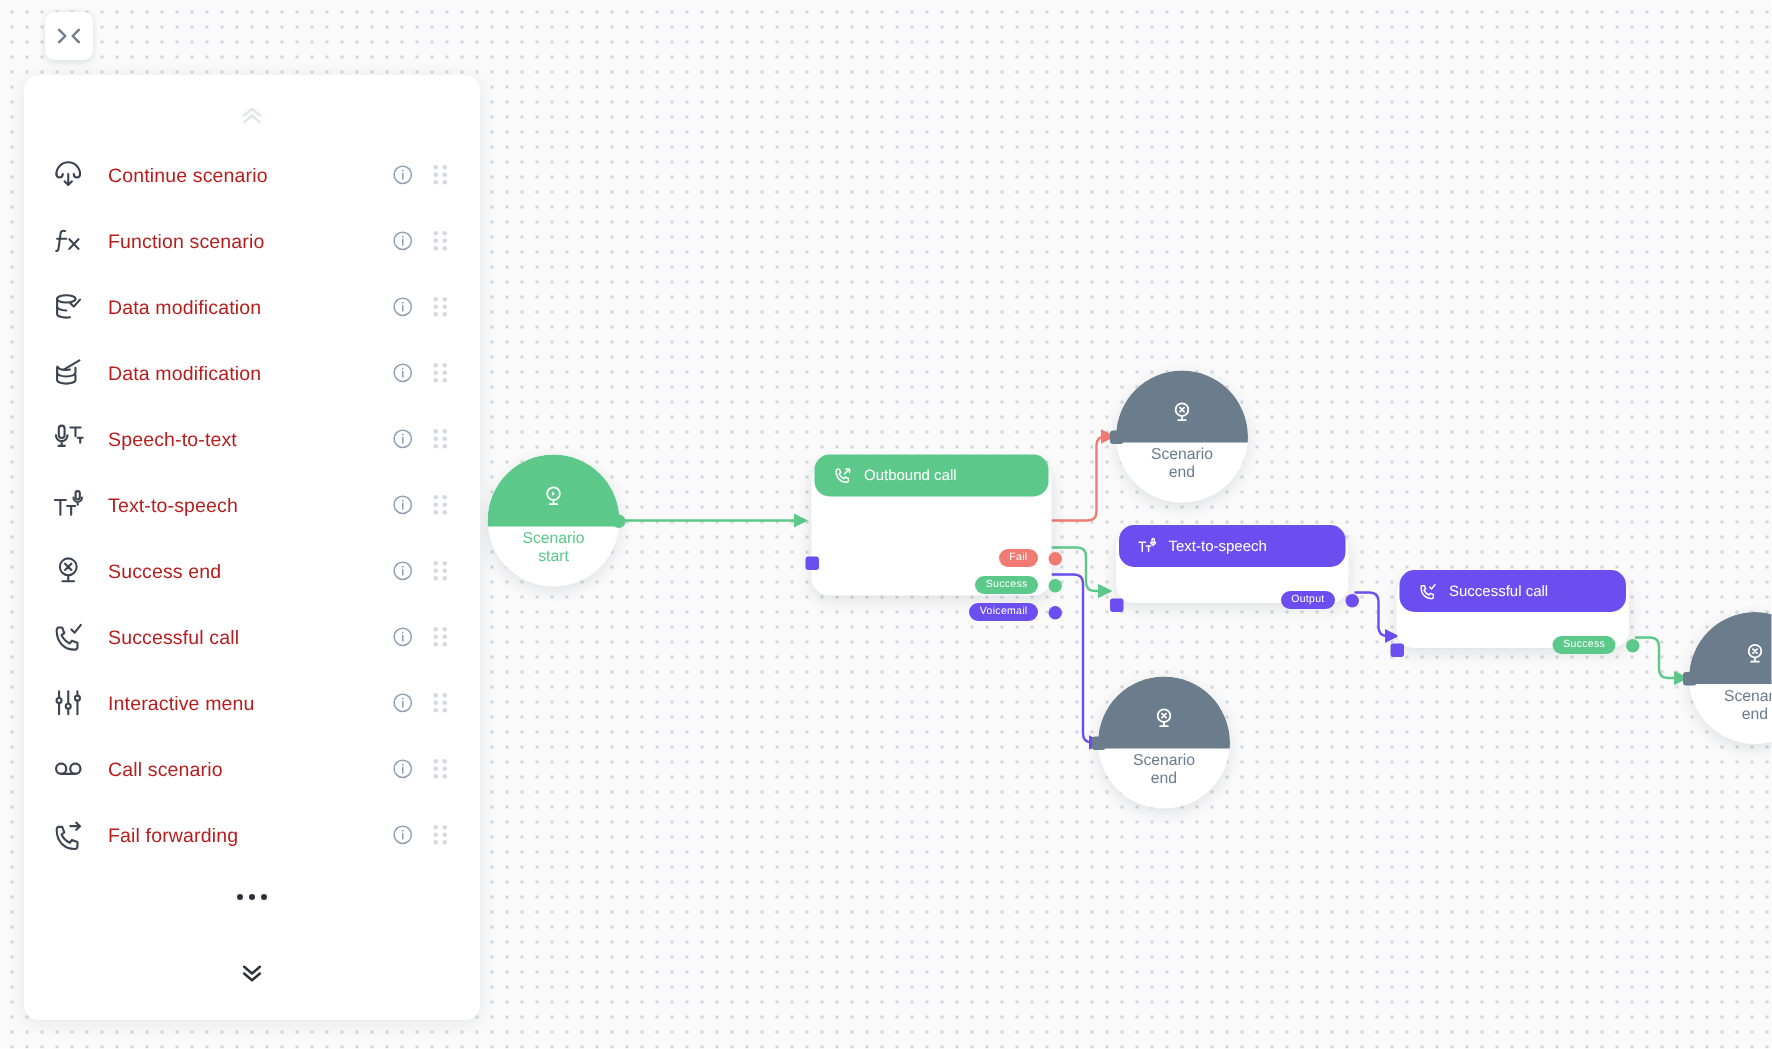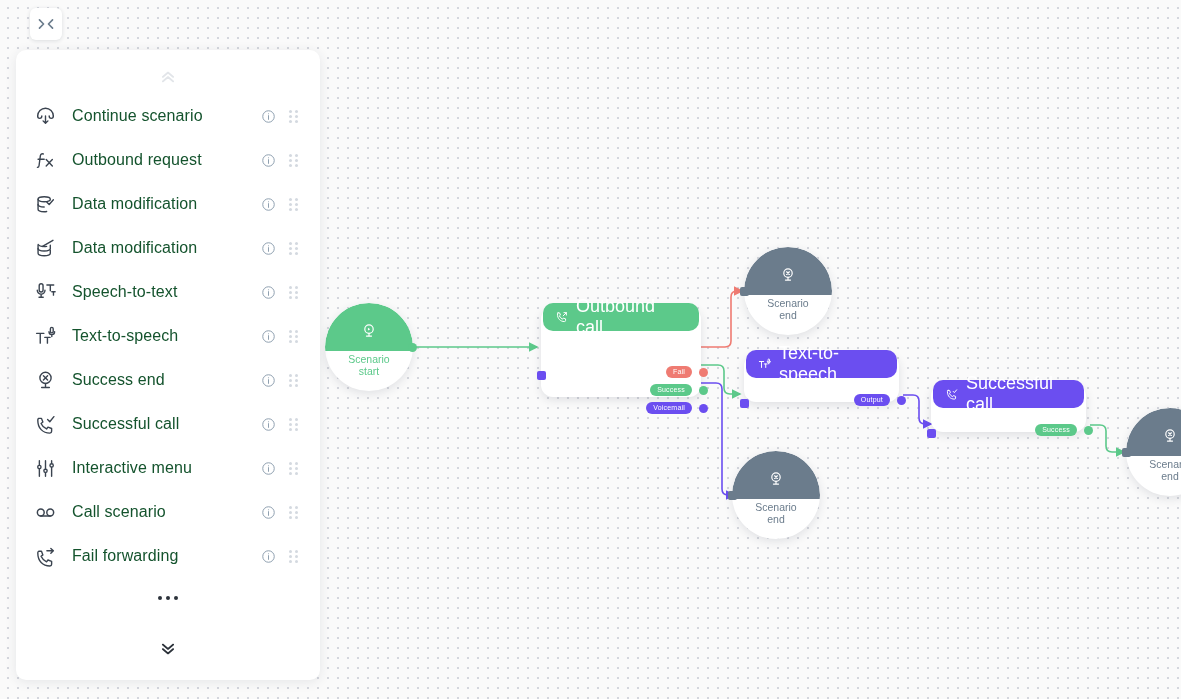--- a/index.html
+++ b/index.html
@@ -59,22 +59,22 @@
     display: flex; align-items: center;
     cursor: pointer;
   }
   .side-icon {
     width: 30px; flex: 0 0 30px;
     display: flex; align-items: center; justify-content: center;
     color: #3b4450;
   }
   .side-label {
     flex: 1 1 auto;
-    font-size: 16px;
-    color: #14532d;
+    font-size: 13px;
+    color: #b91c1c;
     padding-left: 12px;
     letter-spacing: .1px;
     white-space: nowrap;
   }
   .side-info {
     width: 24px; flex: 0 0 24px;
     display: flex; align-items: center; justify-content: center;
     color: #8fa0b0;
   }
   .side-drag {
@@ -106,21 +106,21 @@
     box-shadow: 0 3px 10px rgba(40,50,70,.13);
     overflow: visible;
   }
   .card-head {
     height: 28px;
     border-radius: 10px;
     display: flex; align-items: center;
     padding: 0 12px;
     gap: 8px;
     color: #ffffff;
-    font-size: 18px;
+    font-size: 10px;
     position: relative;
     top: -4px; left: 2px;
     width: calc(100% - 4px);
   }
   .card-head .ic { display:flex; align-items:center; }
   .card-body { position: relative; }
 
   .port-row {
     position: absolute;
     display: flex; align-items: center; gap: 7px;
@@ -403,21 +403,21 @@
       </div>
 
       <div class="side-row">
         <span class="side-icon">
           <svg width="21" height="21" viewBox="0 0 24 24" fill="none" stroke="#3b4450" stroke-width="1.6" stroke-linecap="round" stroke-linejoin="round">
             <path d="M3.5 10.5 H10.5"></path>
             <path d="M9.5 4.6c-1.9-.7-3.2.3-3.4 2.1L4.6 18c-.2 1.4-1 1.9-1.8 1.8"></path>
             <path d="M12.8 10.8 L19.8 18.2 M19.8 10.8 L12.8 18.2"></path>
           </svg>
         </span>
-        <span class="side-label">Outbound request</span>
+        <span class="side-label">Function scenario</span>
         <span class="side-info">
           <svg width="15" height="15" viewBox="0 0 24 24" fill="none" stroke="#8fa0b0" stroke-width="1.6">
             <circle cx="12" cy="12" r="9.2"></circle>
               <path d="M12 10.6 V16.6" stroke-linecap="round"></path>
             <circle cx="12" cy="7.6" r=".95" fill="#8fa0b0" stroke="none"></circle>
           </svg>
         </span>
         <span class="side-drag">
           <span class="dots-grid">
               <i></i>

